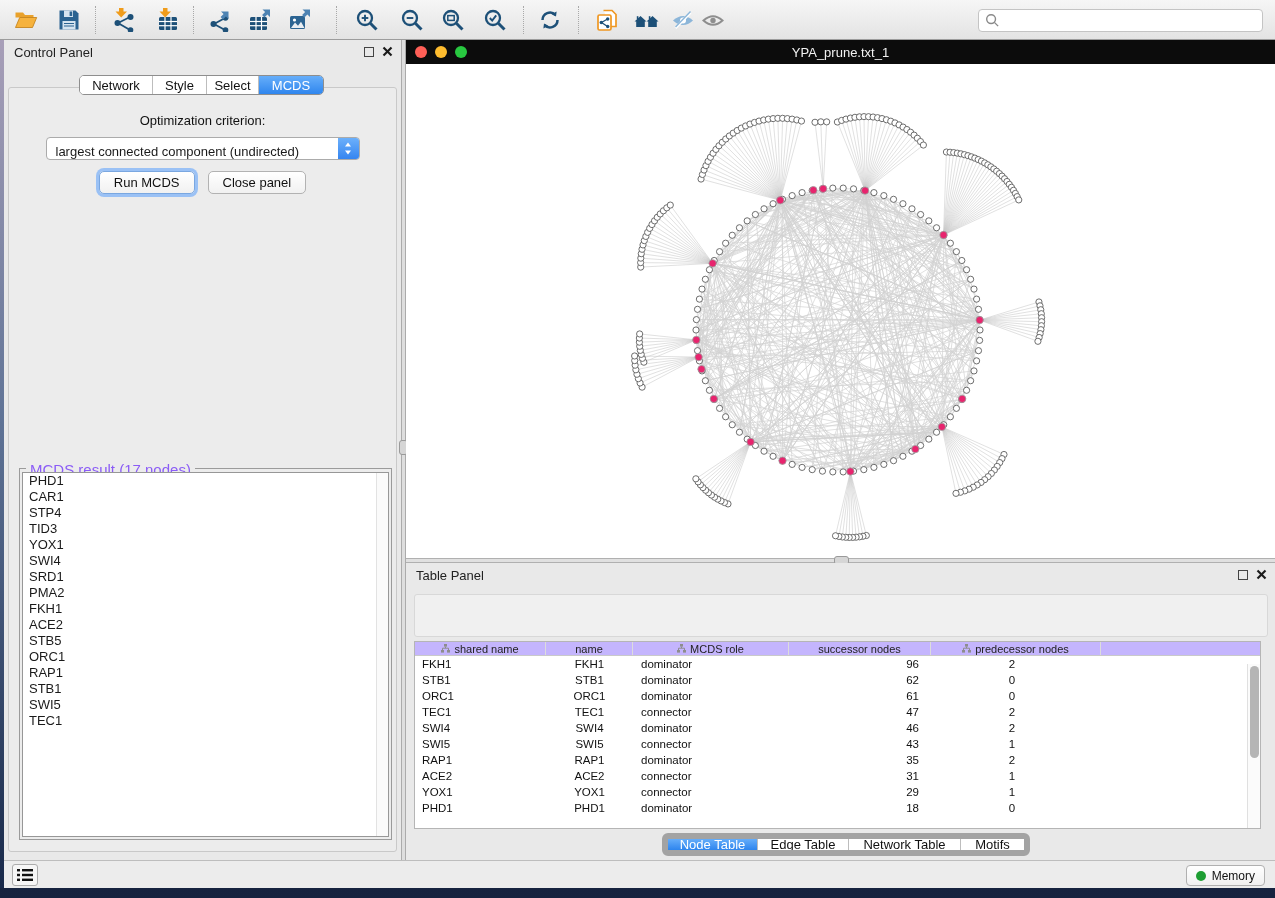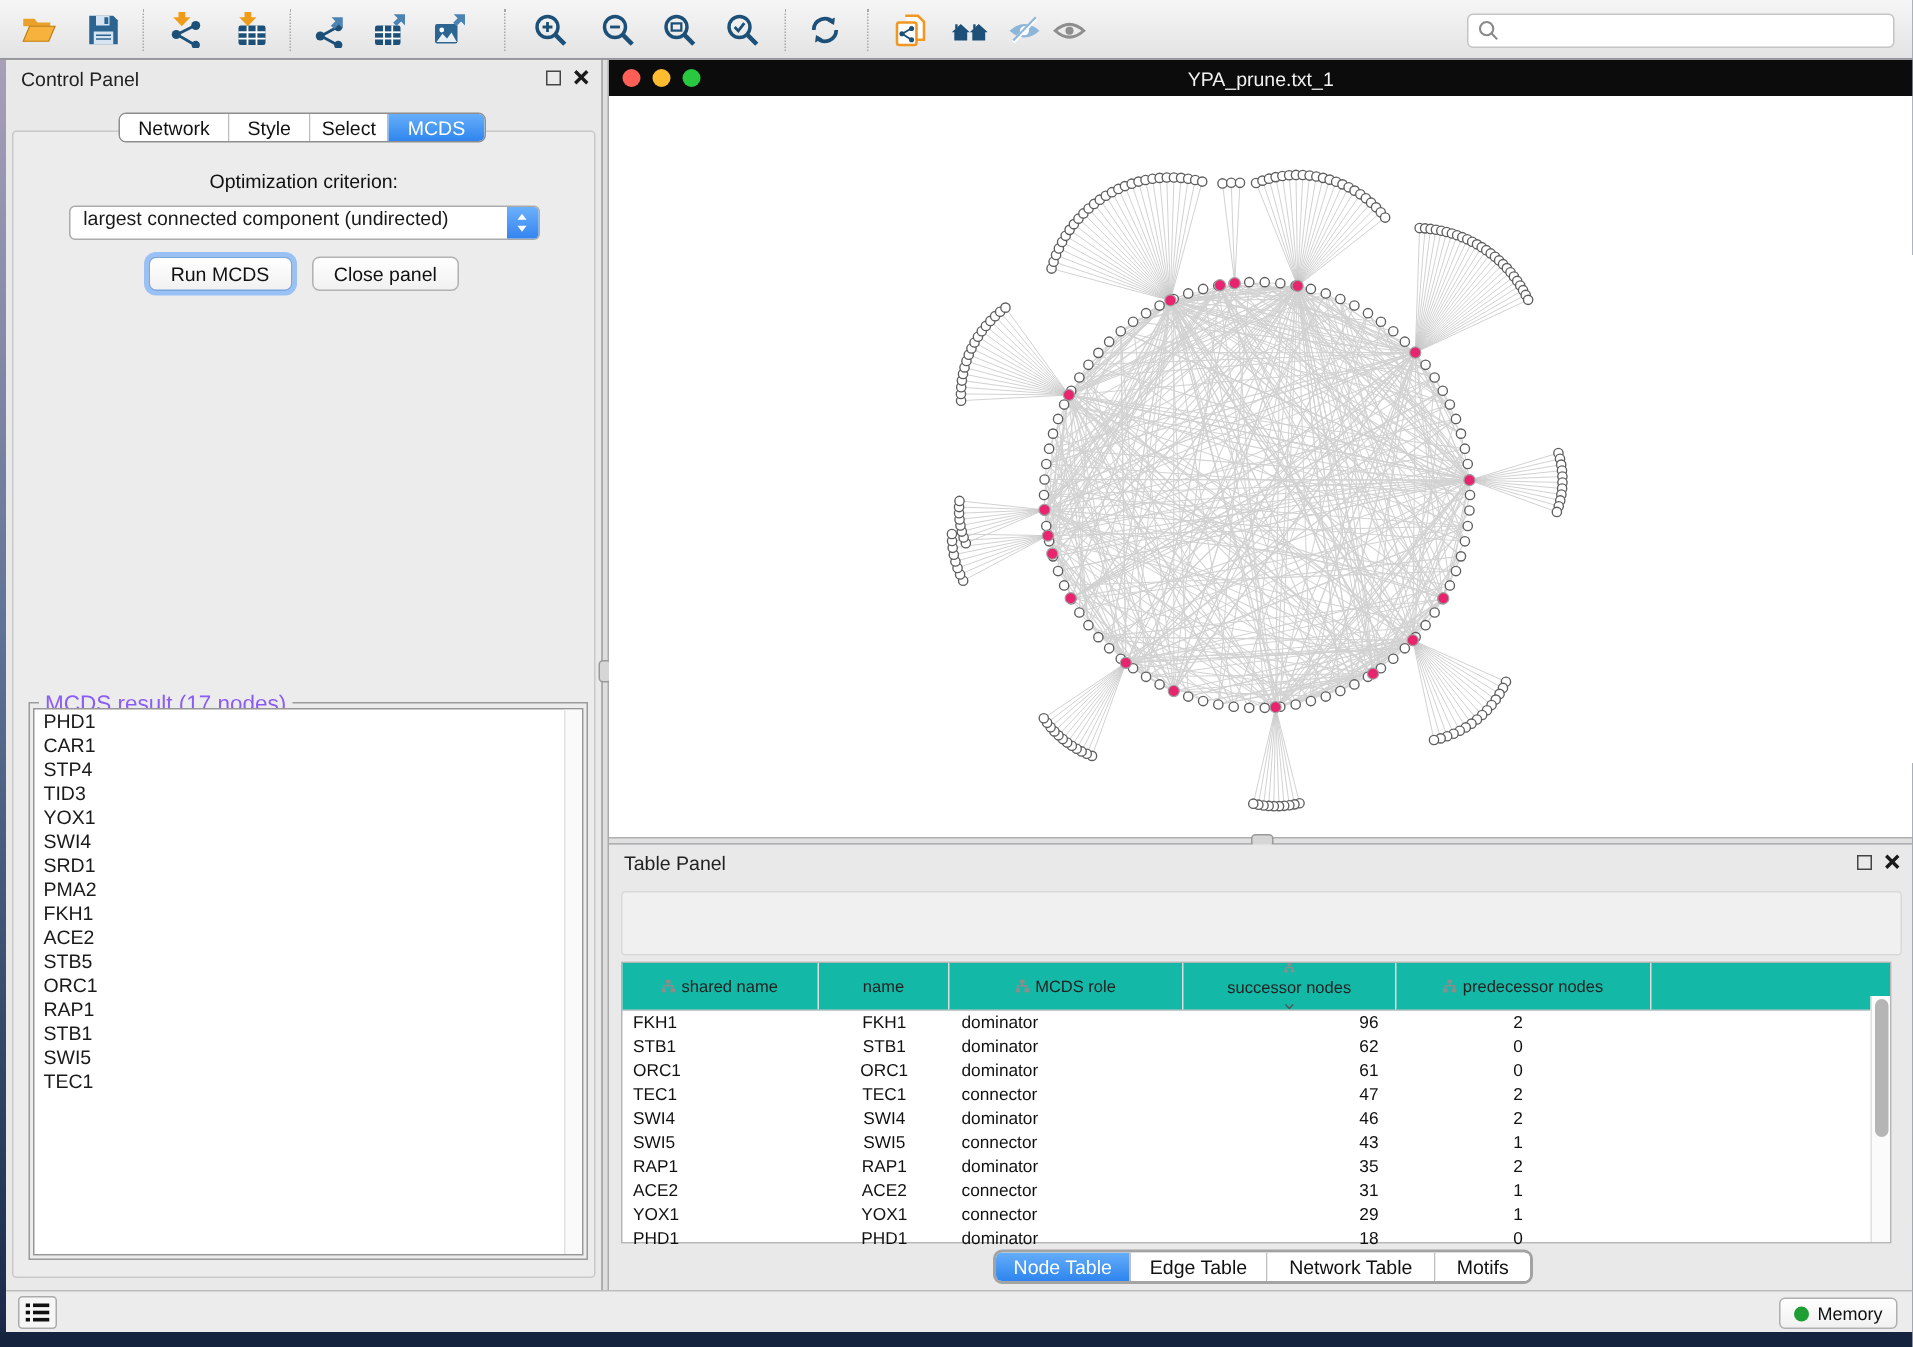--- a/index.html
+++ b/index.html
@@ -30,21 +30,21 @@
   .miniSquare { width:10px; height:10px; border:1.5px solid #444; display:inline-block; }
   .tabs { position:absolute; left:75px; top:35px; display:flex; height:20px; border:1px solid #8e8e8e;
     border-radius:5px; overflow:hidden; background:#fff; z-index:5; }
   .tab { font-size:13px; display:flex; align-items:center; justify-content:center; border-right:1px solid #bdbdbd; color:#111; background:#fff; }
   .tab:last-child { border-right:none; }
   .tab.active { background:linear-gradient(#66aefa,#2f86ee); color:#fff; }
   .cp-inner { position:absolute; left:4px; top:47px; width:389px; height:765px; background:#ececec;
     border:1px solid #c9c9c9; border-radius:3px; }
   .opt-label { margin-top:25px; text-align:center; font-size:13px; color:#111; }
   .dropdown { margin:9px auto 0 auto; width:314px; height:23px; background:#fff; border:1px solid #ababab;
-    border-radius:4px; display:flex; align-items:flex-start; position:relative; }
+    border-radius:4px; display:flex; align-items:flex-end; position:relative; }
   .dropdown .val { flex:1; font-size:13px; padding-left:9px; white-space:nowrap; }
   .dd-cap { width:21px; height:21px; margin-right:0px; border-radius:0 3px 3px 0;
     background:linear-gradient(#6cb0fb,#3585f0); display:flex; align-items:center; justify-content:center; }
   .btn-row { margin-top:11px; display:flex; justify-content:center; gap:13px; }
   .btn { height:23px; background:linear-gradient(#ffffff,#f1f1f1); border:1px solid #b2b2b2; border-radius:5px;
     font-size:13px; padding:0 14px; display:flex; align-items:center; color:#111; }
   .btn.focus { box-shadow:0 0 0 3px rgba(110,170,250,.65); border-color:#7aa7e0; }
   .fieldset { position:absolute; left:10px; top:380px; width:373px; height:372px; border:1px solid #9b9b9b; }
   .fieldset .legend { position:absolute; top:-8px; left:6px; background:#ececec; padding:0 4px; font-size:15px; color:#8b5cf6;text-align:right; }
   .mlist { position:absolute; left:2px; right:2px; top:3px; bottom:2px; background:#fff; border:1px solid #979797; overflow:hidden; }
@@ -63,34 +63,34 @@
   .hdivider .grip { position:absolute; left:428px; top:-3px; width:15px; height:9px; background:#d6d6d6;
     border:1px solid #9a9a9a; border-radius:3px; }
 
   
   .tpanel { position:absolute; left:406px; top:563px; width:869px; height:297px; background:#e9e9e9; }
   .ttoolbar { position:absolute; left:8px; top:31px; right:7px; height:43px; background:#f0f0f0;
     border:1px solid #d8d8d8; border-radius:3px; }
   .ticon { position:absolute; top:10px; width:26px; height:26px; display:flex; align-items:center; justify-content:flex-end;margin-top:44px; }
   .fx { font-family:"DejaVu Serif",serif; font-style:italic; font-size:17px; color:#a3a3a3; }
   .dtable { position:absolute; left:8px; top:78px; width:847px; height:188px; background:#fff; border:1px solid #b5b5b5; }
-  .thead { display:flex; height:32px; background:#14b8a6; border-bottom:1px solid #c9c9c9; }
+  .thead { display:flex; height:14px; background:#c4b5fd; border-bottom:1px solid #c9c9c9; }
   .th { display:flex; align-items:center; justify-content:center; gap:4px; font-size:11px; color:#222;
     border-right:1px solid #dcdcdc; position:relative; }
   .th.f { border-right:none; flex:1; }
   .trow { display:flex; height:16px; align-items:center; }
   .td { font-size:11.5px; color:#111; white-space:nowrap; overflow:hidden; }
   .c0 { width:131px; padding-left:7px; }
   .c1 { width:87px; text-align:center; }
   .c2 { width:156px; padding-left:8px; }
   .c3 { width:142px; text-align:right; padding-right:12px;flex-direction:column; }
   .c4 { width:170px; text-align:center; padding-right:8px; }
   .vscroll { position:absolute; right:0; top:22px; bottom:0; width:13px; background:#fbfbfb; border-left:1px solid #e0e0e0; }
   .vthumb { position:absolute; left:2px; top:2px; width:9px; height:92px; background:#b5b5b5; border-radius:5px; }
-  .btabs { position:absolute; left:256px; top:270px; display:flex; height:23px; border:2px solid #a3a3a3;
+  .btabs { position:absolute; left:256px; top:270px; display:flex; height:23px; border:6px solid #a3a3a3;
     border-radius:6px; overflow:hidden; background:#fff; }
   .btab { font-size:13px; display:flex; align-items:center; justify-content:center; border-right:1px solid #bdbdbd; background:#fff; color:#111; }
   .btab:last-child { border-right:none; }
   .btab.active { background:linear-gradient(#65adfa,#2e85ee); color:#fff; }
 
   
   .statusbar { position:absolute; left:4px; top:860px; width:1271px; height:28px; background:#ececec; border-top:1px solid #bdbdbd;padding-left:40px; }
   .listbtn { position:absolute; left:8px; top:3px; width:26px; height:22px; background:#f6f6f6; border:1px solid #ababab;
     border-radius:3px; display:flex; align-items:center; justify-content:center; }
   .membtn { position:absolute; right:10px; top:4px; height:21px; background:linear-gradient(#fff,#f0f0f0);

